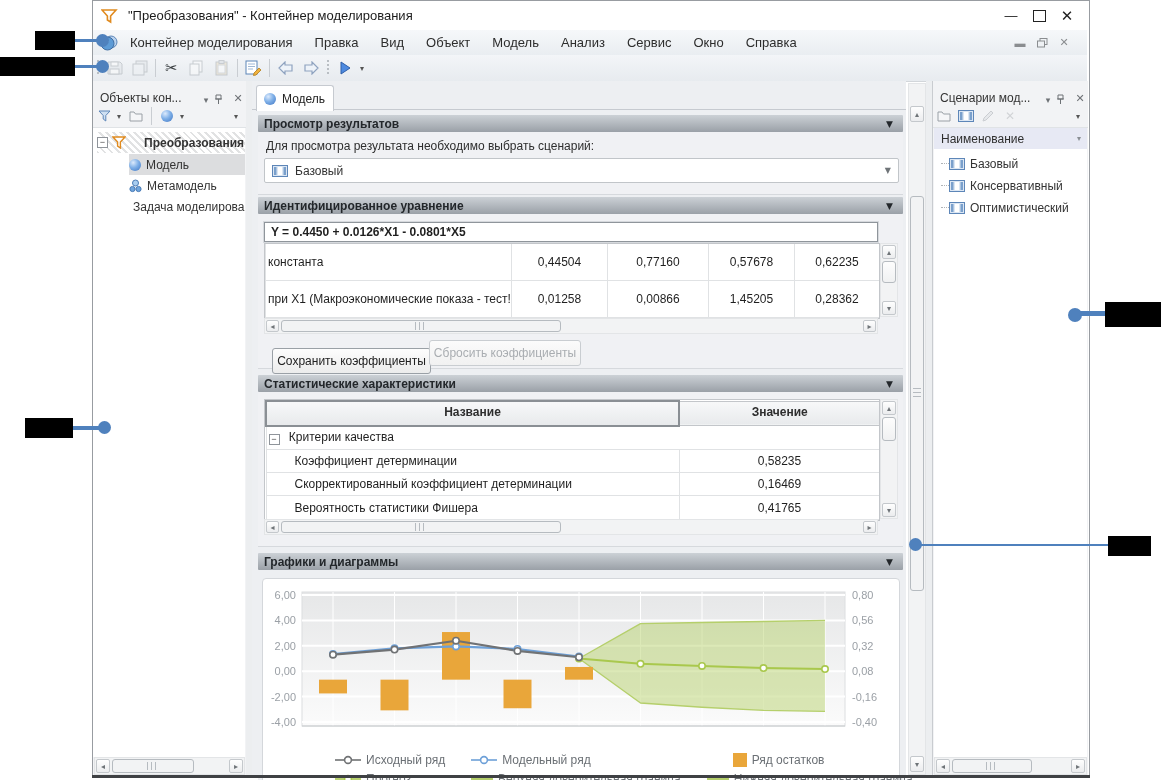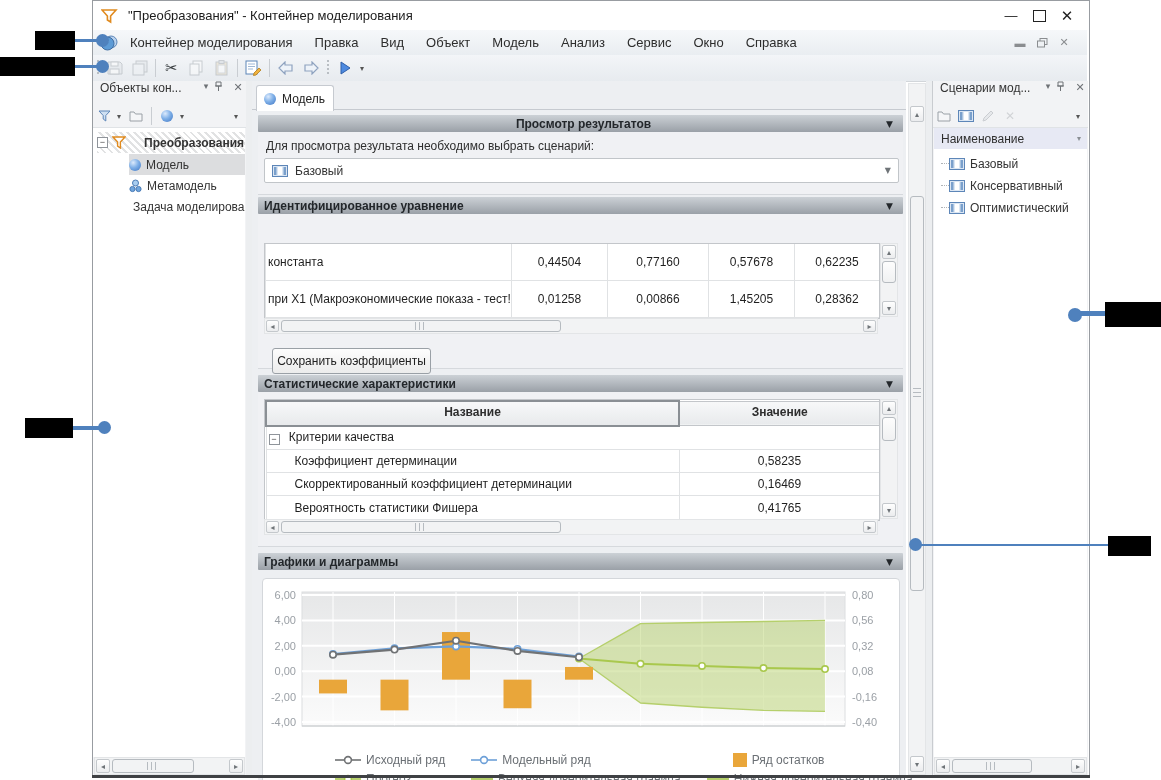--- a/index.html
+++ b/index.html
@@ -25,21 +25,21 @@
     border-bottom:1px solid #d2d6da;display:flex;align-items:center;}
   .tb-grip{width:5px;height:16px;margin:0 3px 0 4px;background:repeating-linear-gradient(#b9bec3 0 2px,transparent 2px 4px);width:2px;}
   .tb-btn{width:25px;height:22px;display:flex;align-items:center;justify-content:center;}
   .tb-sep{width:1px;height:18px;background:#c9cdd2;margin:0 3px;}
   .tb-dotsep{width:3px;height:16px;margin:0 4px;background:repeating-linear-gradient(#b9bec3 0 2px,transparent 2px 4px);width:2px;}
   .dis{opacity:.45;}
   .dd-arrow{font-size:8px;color:#555;margin-left:2px;}
 
   
   .dock{background:#f2f3f5;}
-  .dock-hdr{height:24px;display:flex;align-items:flex-start;font-size:12px;color:#333;}
+  .dock-hdr{height:24px;display:flex;align-items:flex-end;font-size:12px;color:#333;}
   .dock-hdr .t{margin-left:7px;flex:1;white-space:nowrap;overflow:hidden;}
   .hdr-glyph{width:16px;text-align:center;color:#6e7276;font-size:9px;}
   .panel-tb{height:22px;display:flex;align-items:center;border-bottom:1px solid #e0e3e6;}
   .ptb-btn{width:22px;height:20px;display:flex;align-items:center;justify-content:center;}
   .white-area{background:#fff;}
 
   
   .tree-row{position:absolute;display:flex;align-items:center;height:21px;white-space:nowrap;}
   .expander{width:11px;height:11px;border:1px solid #8f949a;background:#fff;font-size:9px;line-height:9px;
     text-align:center;color:#444;box-sizing:border-box;}
@@ -275,21 +275,21 @@
 
   <div class="abs" style="left:246px;top:81px;width:6px;height:694px;background:#eceef0;"></div>
 
   <div class="abs main-bg"></div>
   <div class="abs tabbar-line"></div>
   <div class="abs tab">
     <span class="sphere small" style="margin-left:7px;"></span>
     <span class="lbl">Модель</span>
   </div>
 
-  <div class="abs hdrbar" style="top:115px;justify-content:center;">
+  <div class="abs hdrbar" style="top:115px;">
     <span class="t">Просмотр результатов</span>
     <span class="arr ico">▼</span>
   </div>
   <div class="abs secbody" style="top:132px;height:62px;"></div>
   <div class="abs" style="left:266px;top:139px;color:#2e2e2e;">Для просмотра результата необходимо выбрать сценарий:</div>
   <div class="combo" style="left:264px;top:158px;width:633px;height:23px;">
     <svg class="film" width="16" height="12" style="margin-left:7px;" viewBox="0 0 16 12">
         <rect x="0.5" y="0.5" width="15" height="11" fill="#dbe6f3" stroke="#5d86b8"></rect>
         <rect x="2" y="2" width="2.5" height="8" fill="#7aa0cc"></rect>
         <rect x="11.5" y="2" width="2.5" height="8" fill="#7aa0cc"></rect>
@@ -297,20 +297,23 @@
       </svg>
     <span style="margin-left:7px;">Базовый</span>
     <span class="arr ico">▼</span>
   </div>
 
   <div class="abs hdrbar" style="top:197px;">
     <span class="t">Идентифицированное уравнение</span>
     <span class="arr ico">▼</span>
   </div>
   <div class="abs secbody" style="top:214px;height:154px;"></div>
+  <div class="eqbox" style="left:264px;top:222px;width:612px;height:18px;">
+    <span style="margin-left:6px;">Y = 0.4450 + 0.0126*X1 - 0.0801*X5</span>
+  </div>
 
   <div class="grid-wrap" style="left:264px;top:243px;width:614px;height:74px;">
     <table class="grid">
       <colgroup>
           <col style="width:246px">
           <col style="width:96px">
           <col style="width:101px">
           <col style="width:86px">
           <col style="width:85px">
         </colgroup>
@@ -340,20 +343,23 @@
   </div>
 
   <div class="abs sb-track" style="left:264px;top:318px;width:614px;height:16px;">
     <span class="sb-btn ico" style="left:1px;top:1px;width:13px;height:12px;">◂</span>
     <span class="sb-thumb grip-h" style="left:16px;top:1px;width:280px;height:12px;"></span>
     <span class="sb-btn ico" style="right:1px;top:1px;width:13px;height:12px;">▸</span>
   </div>
 
   <div class="btn" style="left:264px;top:348px;width:157px;margin-left:8px;">
     <span>Сохранить коэффициенты</span>
+  </div>
+  <div class="btn disabled" style="left:429px;top:340px;width:150px;">
+    <span>Сбросить коэффициенты</span>
   </div>
 
   <div class="abs hdrbar" style="top:375px;">
     <span class="t">Статистические характеристики</span>
     <span class="arr ico">▼</span>
   </div>
   <div class="abs secbody" style="top:392px;height:154px;"></div>
 
   <div class="grid-wrap" style="left:264px;top:399px;width:614px;height:120px;">
     <table class="grid">

